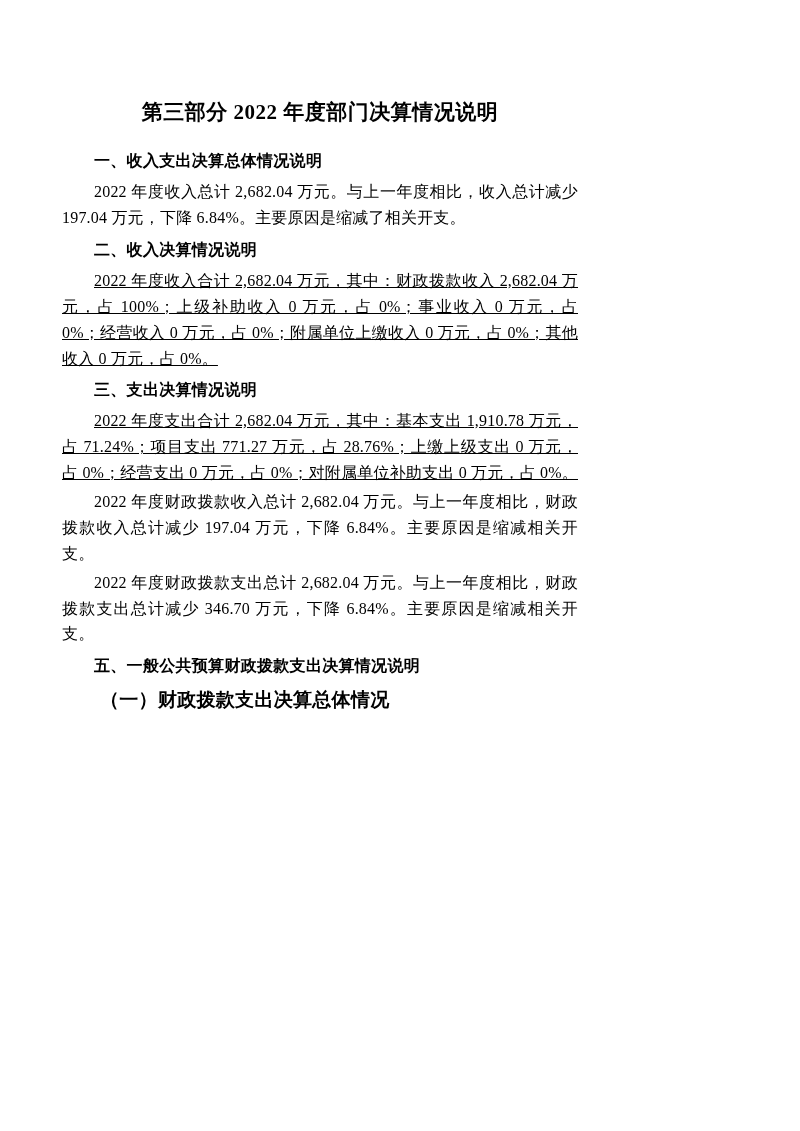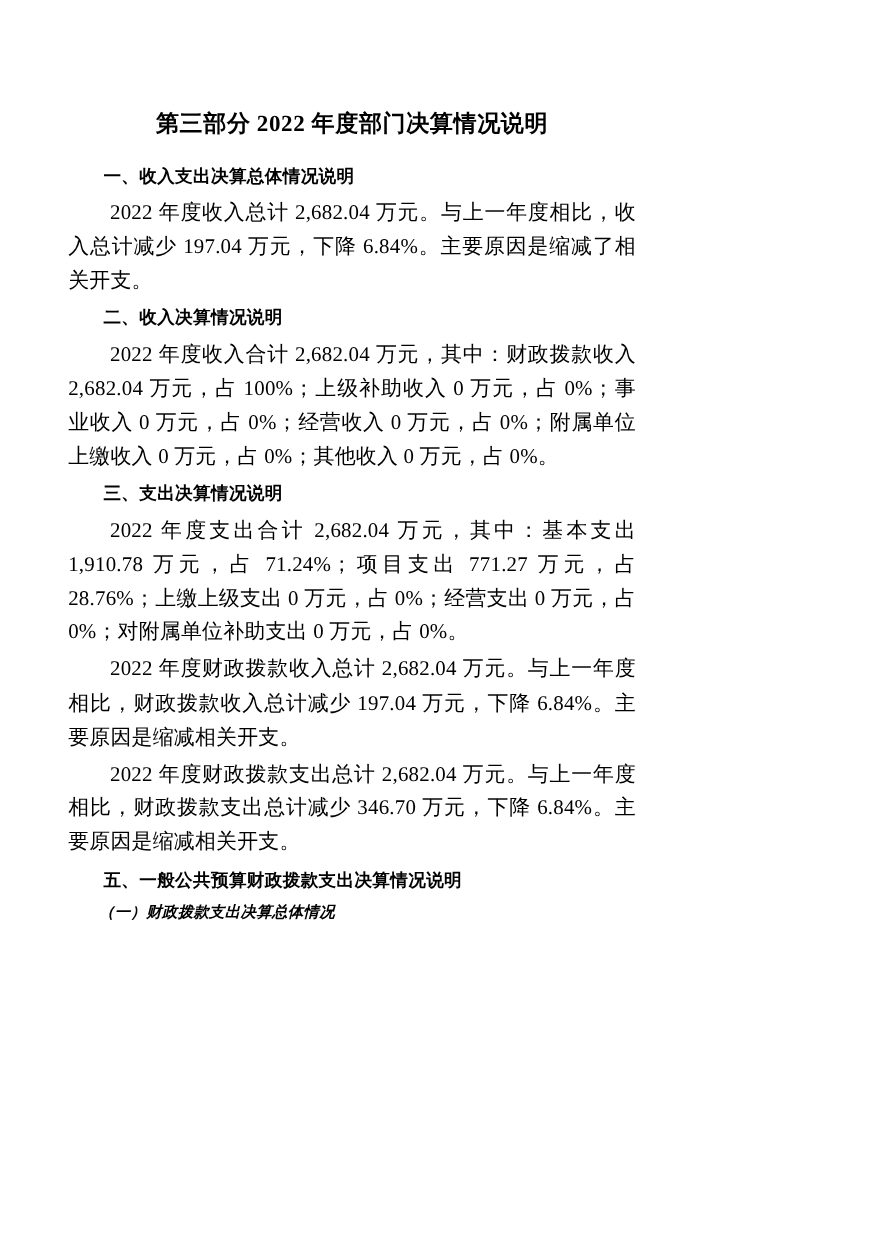--- a/index.html
+++ b/index.html
@@ -32,40 +32,40 @@
   }
   .heading {
     font-size: 16px;
     font-weight: bold;
     text-indent: 2em;
     margin: 7px 0 5px 0;
     line-height: 1.55;
     letter-spacing: 0.3px;
   }
   .subheading {
-    font-size: 14px;
+    font-size: 19px;
     font-weight: bold;
     text-indent: 2em;
     margin: 6px 0 4px 0;
     line-height: 1.55;
     letter-spacing: 0.3px;
-    font-style: italic;
   }
   p.body-text {
-    font-size: 19px;
+    font-size: 16px;
     text-indent: 2em;
     margin: 3px 0 3px 0;
     line-height: 1.62;
     text-align: justify;
     text-justify: inter-ideograph;
     letter-spacing: 0.2px;
   }
   p.body-text.justified-wide {
     text-align: justify;
     text-justify: inter-ideograph;
+    text-decoration: underline;
   }
 </style>
 </head>
 <body>
 
 <div class="page">
 
   <h1 class="doc-title">第三部分 2022 年度部门决算情况说明</h1>
 
   <h2 class="heading">一、收入支出决算总体情况说明</h2>

